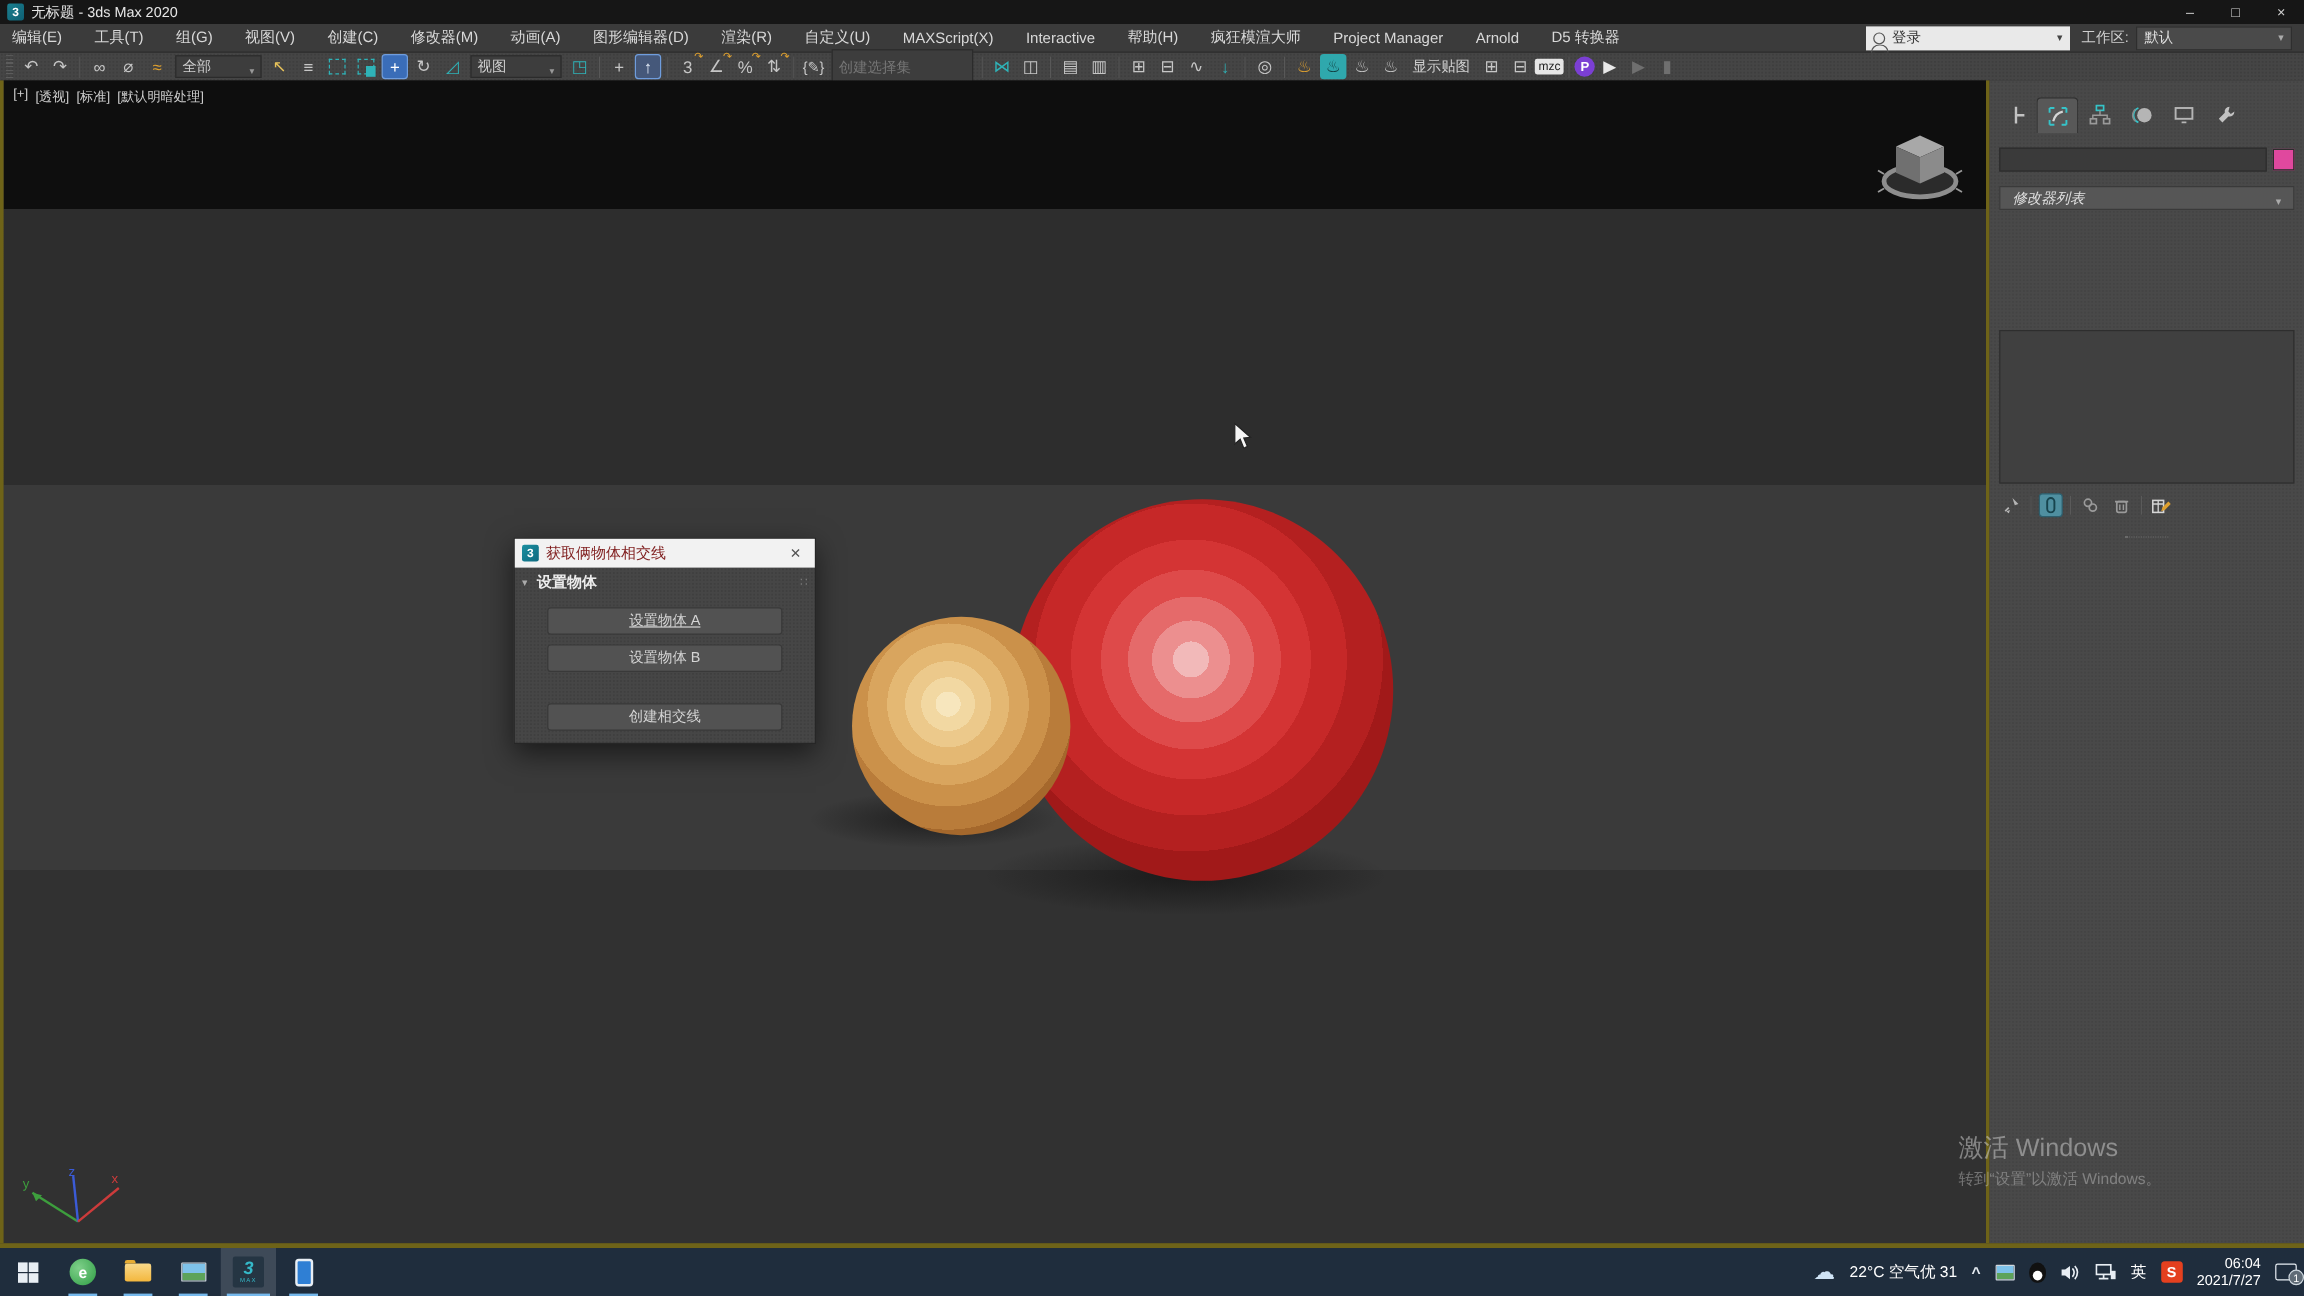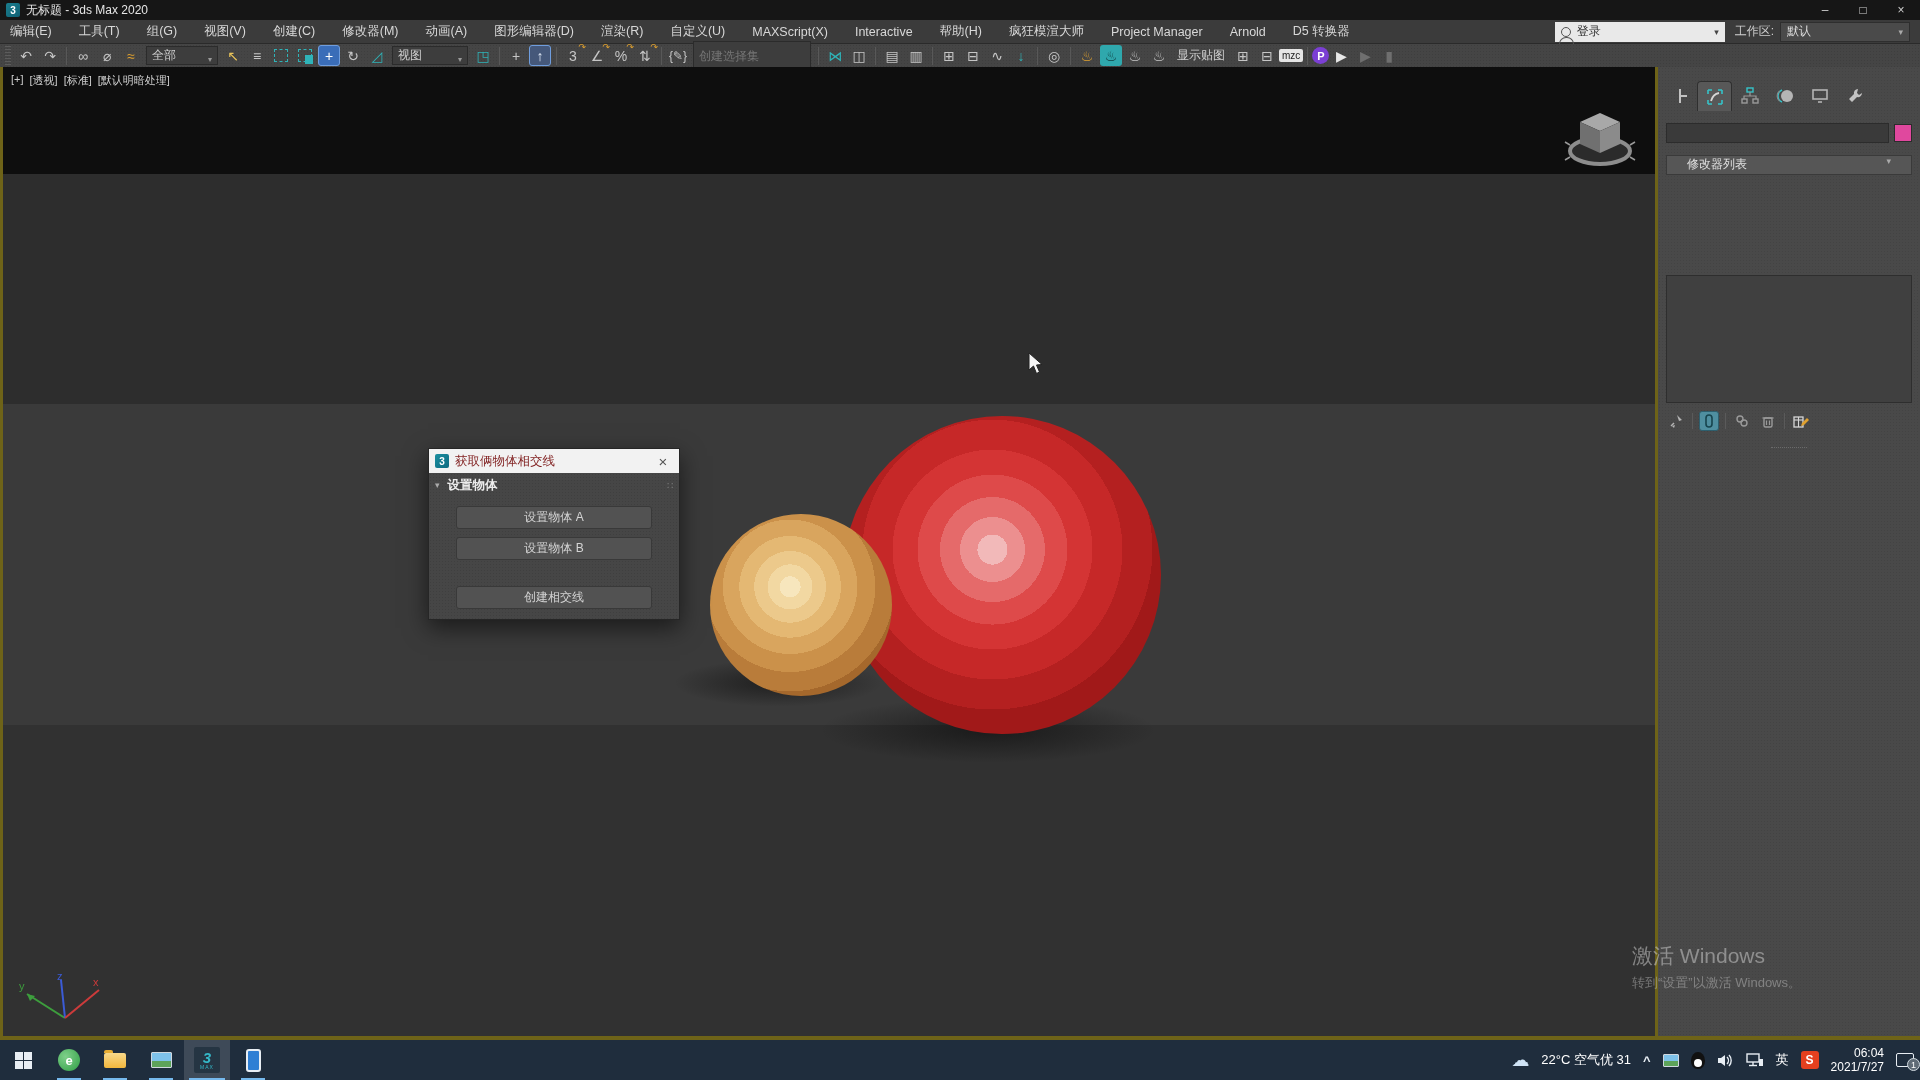--- a/index.html
+++ b/index.html
@@ -70,33 +70,33 @@
   .dialog { position:absolute; left:428px; top:448px; width:252px; height:172px; background:#464646; background-image:radial-gradient(rgba(0,0,0,0.10) 1px, transparent 1px); background-size:3px 3px; border:1px solid #262626; box-shadow:0 8px 22px rgba(0,0,0,0.55); z-index:20; }
   .dialog-title { height:24px; background:#f2f2f2; display:flex; align-items:center; padding:0 6px; }
   .dialog-logo { width:14px; height:14px; background:linear-gradient(135deg,#1b8fa0,#0e6a80); color:#fff; font-size:10px; font-weight:bold; display:flex; align-items:center; justify-content:center; margin-right:6px; border-radius:2px; }
   .dialog-title-text { font-size:12.5px; color:#7f1d1d;text-align:center; }
   .dialog-close { margin-left:auto; color:#555; font-size:15px; width:20px; text-align:center; }
   .rollout-header { display:flex; align-items:center; height:20px; padding:0 6px; margin-top:2px; }
   .rollout-arrow { font-size:9px; color:#aaa; margin-right:8px; }
   .rollout-title { font-size:12.5px; font-weight:bold; color:#ececec; }
   .rollout-grip { margin-left:auto; color:#7a7a7a; font-size:10px; }
   .dlg-btn { display:block; width:196px; height:23px; margin:0 auto; background:#525252; border:1px solid #393939; border-radius:3px; color:#d4d4d4; font-size:12px; text-align:center; line-height:21px; }
-  .dlg-btn.a { margin-top:11px; }
+  .dlg-btn.a { margin-top:11px;text-decoration:underline; }
   .dlg-btn.b { margin-top:8px; }
   .dlg-btn.c { margin-top:26px; }
 
   
   .cmdpanel { width:262px; background:#494949; background-image:radial-gradient(rgba(0,0,0,0.08) 1px, transparent 1px); background-size:3px 3px; position:relative; }
   .cp-tabs { position:absolute; top:14px; left:4px; display:flex; }
   .cp-tab { width:35px; height:30px; display:flex; align-items:center; justify-content:center; }
   .cp-tab.selected { background:#585858; border:1px solid #2f2f2f; border-bottom:none; border-radius:4px 4px 0 0; }
   .cp-name-row { position:absolute; top:56px; left:8px; right:8px; display:flex; align-items:center; gap:5px; }
   .cp-name-input { flex:1; height:20px; background:#3a3a3a; border:1px solid #2c2c2c; color:#ddd; font-size:12px; padding:0 4px; font-family:inherit; }
   .cp-swatch { width:18px; height:18px; background:#e0489e; border:1px solid #2c2c2c; }
-  .cp-modlist { position:absolute; top:88px; left:8px; right:8px; height:20px; background:#565656; border:1px solid #3a3a3a; display:flex; align-items:flex-start; padding:0 20px; font-size:12px; color:#e0e0e0; }
+  .cp-modlist { position:absolute; top:88px; left:8px; right:8px; height:20px; background:#565656; border:1px solid #3a3a3a; display:flex; align-items:flex-end; padding:0 10px; font-size:12px; color:#e0e0e0;font-style:italic; }
   .cp-modlist .dd-arrow { margin-left:auto; font-size:9px; color:#aaa; }
   .cp-btn-grid { position:absolute; top:118px; left:8px; right:8px; display:grid; grid-template-columns:1fr 1fr; gap:6px 8px; }
   .cp-btn { height:20px; background:#545454; border:1px solid #393939; border-radius:3px; color:#c9c9c9; font-size:11.5px; text-align:center; line-height:18px; white-space:nowrap; overflow:hidden; }
   .cp-stack { position:absolute; top:208px; left:8px; right:8px; height:128px; background:#404040; border:1px solid #2e2e2e; }
   .cp-stack-tools { position:absolute; top:342px; left:8px; right:8px; height:24px; display:flex; align-items:center; gap:6px; }
   .st-sep { width:1px; height:16px; background:#333; border-right:1px solid #5a5a5a; }
   .st-ic { width:20px; height:20px; display:flex; align-items:center; justify-content:center; border-radius:3px; }
   .st-ic.active { background:#4f8fa0; border:1px solid #2d5f6e; }
   .cp-divider { position:absolute; top:380px; left:50%; transform:translateX(-50%); width:36px; height:2px; border-top:1px dotted #6a6a6a; }
 

